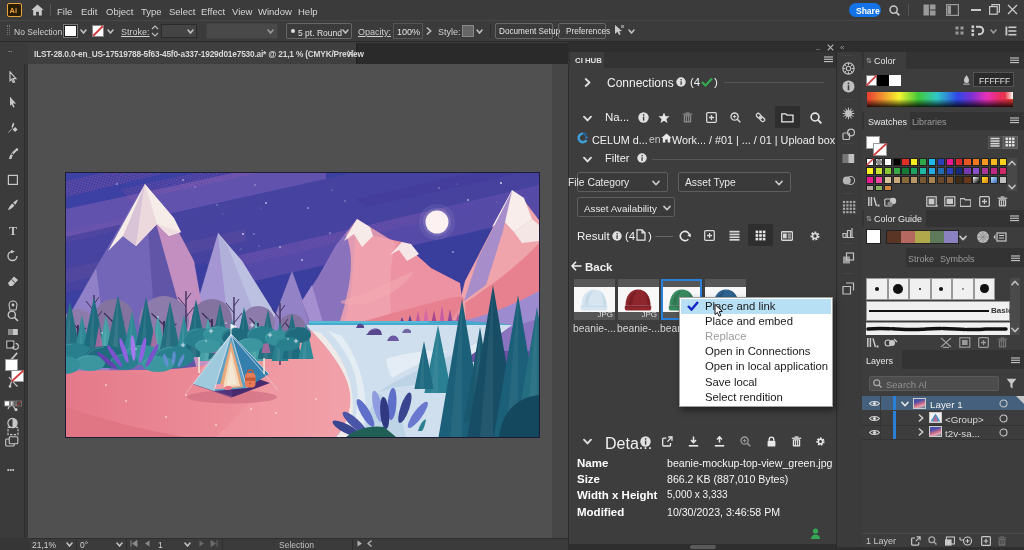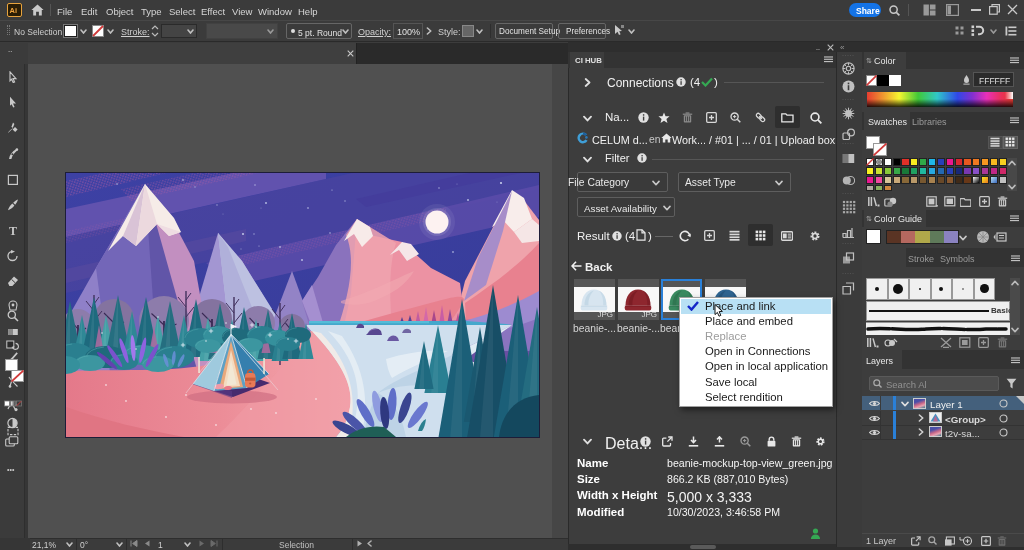--- a/index.html
+++ b/index.html
@@ -114,20 +114,21 @@
     <svg width="12" height="10" viewBox="0 0 12 10" style="position:absolute;left:1005px;top:26px">
       <rect x="0.5" y="0.5" width="1.8" height="9" fill="#c9c9c9"></rect>
       <rect x="3.4" y="0.5" width="8" height="1.6" fill="#c9c9c9"></rect>
       <rect x="3.4" y="4.2" width="8" height="1.6" fill="#c9c9c9"></rect>
       <rect x="3.4" y="7.9" width="8" height="1.6" fill="#c9c9c9"></rect>
     </svg>
     <div style="position:absolute;left:0px;top:43px;width:1024px;height:21px;background:#2a2a2a;"></div>
     <div style="position:absolute;left:0px;top:43px;width:28px;height:21px;background:#3b3b3b;"></div>
     <div style="position:absolute;left:8px;top:46px;font-size:8px;color:#999;font-weight:700;white-space:nowrap;line-height:1;">..</div>
     <div style="position:absolute;left:28px;top:43px;width:329px;height:21px;background:#3f3f3f;border-right:1px solid #222;"></div>
+    <div style="position:absolute;left:34px;top:50px;font-size:8.3px;color:#d8d8d8;font-weight:700;white-space:nowrap;line-height:1;letter-spacing:-0.18px;">ILST-28.0.0-en_US-17519788-5f63-45f0-a337-1929d01e7530.ai* @ 21,1 % (CMYK/Preview</div>
     <svg width="7" height="7" viewBox="0 0 7 7" style="position:absolute;left:347px;top:50px">
       <path d="M0.7,0.7 L6.3,6.3 M6.3,0.7 L0.7,6.3" stroke="#c9c9c9" stroke-width="1.1"></path>
     </svg>
     <div style="position:absolute;left:0px;top:64px;width:25px;height:474px;background:#3b3b3b;border-right:1px solid #2e2e2e;"></div>
     <div style="position:absolute;left:25px;top:64px;width:3px;height:474px;background:#363636;"></div>
     <svg width="12" height="12" viewBox="0 0 12 12" style="position:absolute;left:7px;top:71px">
       <path d="M3,0.8 L9,7.6 L6,7.6 L7.6,11 L6.2,11.6 L4.6,8.2 L3,9.8 Z" fill="none" stroke="#c8c8c8" stroke-width="1.1"></path>
     </svg>
     <svg width="12" height="12" viewBox="0 0 12 12" style="position:absolute;left:7px;top:96px">
       <path d="M3,0.8 L9,7.6 L6,7.6 L7.6,11 L6.2,11.6 L4.6,8.2 L3,9.8 Z" fill="#c8c8c8"></path>
@@ -811,21 +812,21 @@
     </svg>
     <svg width="11" height="11" viewBox="0 0 11 11" style="position:absolute;left:815px;top:436px;width:11px;height:11px">
       <circle cx="5.5" cy="5.5" r="3.1" fill="none" stroke="#e8e8e8" stroke-width="2.1" stroke-dasharray="1.65 1.1"></circle>
       <circle cx="5.5" cy="5.5" r="2.2" fill="none" stroke="#e8e8e8" stroke-width="1.4"></circle>
     </svg>
     <div style="position:absolute;left:577px;top:458px;font-size:11.5px;color:#ffffff;font-weight:700;white-space:nowrap;line-height:1;">Name</div>
     <div style="position:absolute;left:667px;top:458px;font-size:10.6px;color:#f4f4f4;font-weight:400;white-space:nowrap;line-height:1;">beanie-mockup-top-view_green.jpg</div>
     <div style="position:absolute;left:577px;top:474px;font-size:11.5px;color:#ffffff;font-weight:700;white-space:nowrap;line-height:1;">Size</div>
     <div style="position:absolute;left:667px;top:474px;font-size:10.6px;color:#f4f4f4;font-weight:400;white-space:nowrap;line-height:1;">866.2 KB (887,010 Bytes)</div>
     <div style="position:absolute;left:577px;top:490px;font-size:11.5px;color:#ffffff;font-weight:700;white-space:nowrap;line-height:1;">Width x Height</div>
-    <div style="position:absolute;left:667px;top:490px;font-size:14px;color:#f4f4f4;font-weight:400;white-space:nowrap;line-height:1;">5,000 x 3,333</div>
+    <div style="position:absolute;left:667px;top:490px;font-size:10px;color:#f4f4f4;font-weight:400;white-space:nowrap;line-height:1;">5,000 x 3,333</div>
     <div style="position:absolute;left:577px;top:507px;font-size:11.5px;color:#ffffff;font-weight:700;white-space:nowrap;line-height:1;">Modified</div>
     <div style="position:absolute;left:667px;top:507px;font-size:10.6px;color:#f4f4f4;font-weight:400;white-space:nowrap;line-height:1;">10/30/2023, 3:46:58 PM</div>
     <svg width="11" height="11" viewBox="0 0 11 11" style="position:absolute;left:810px;top:528px;width:11px;height:11px">
       <circle cx="5.5" cy="3" r="2.6" fill="#35a853"></circle>
       <path d="M0.9,11 a4.6 4.6 0 0 1 9.2,0 Z" fill="#35a853"></path>
     </svg>
     <div style="position:absolute;left:679px;top:297px;width:154px;height:110px;background:#ffffff;box-shadow:2px 3px 6px rgba(0,0,0,0.5);border:1px solid #a0a0a0;z-index:50;"></div>
     <div style="position:absolute;left:681px;top:298.5px;width:150px;height:15.2px;background:#b8e0f4;z-index:51;"></div>
     <svg width="12" height="10" viewBox="0 0 12 10" style="position:absolute;left:687px;top:301px;z-index:52">
       <path d="M1,5 L4.5,8.6 L11,1" fill="none" stroke="#1426c8" stroke-width="2.4"></path>
@@ -1212,21 +1213,21 @@
     <div style="position:absolute;left:880px;top:410.5px;width:1px;height:14px;background:#333;"></div>
     <div style="position:absolute;left:893px;top:410.5px;width:3px;height:14px;background:#2a80d8;"></div>
     <svg width="8" height="8" viewBox="0 0 8 8" style="position:absolute;left:917px;top:413.5px">
       <path d="M2.4,1 L5.76,4.0 L2.4,7" fill="none" stroke="#d0d0d0" stroke-width="1.6" stroke-linecap="round" stroke-linejoin="round"></path>
     </svg>
     <div style="position:absolute;left:929px;top:412.0px;width:13px;height:11px;background:#f0f0f0;border:1px solid #ccc;"></div>
     <svg width="13" height="11" viewBox="0 0 13 11" style="position:absolute;left:929px;top:412.0px">
       <polygon points="6.5,1.5 1.5,9.5 11.5,9.5" fill="#4a90c0"></polygon>
       <polygon points="6.5,3.5 4,9.5 9,9.5" fill="#b86890"></polygon>
     </svg>
-    <div style="position:absolute;left:945px;top:414.5px;font-size:9.8px;color:#d8d8d8;font-weight:700;white-space:nowrap;line-height:1;">&lt;Group&gt;</div>
+    <div style="position:absolute;left:945px;top:414.5px;font-size:9.8px;color:#d8d8d8;font-weight:400;white-space:nowrap;line-height:1;">&lt;Group&gt;</div>
     <svg width="9" height="9" viewBox="0 0 9 9" style="position:absolute;left:999px;top:413.5px">
       <circle cx="4.5" cy="4.5" r="3.5" fill="none" stroke="#c8c8c8" stroke-width="1.1"></circle>
     </svg>
     <div style="position:absolute;left:862px;top:424.5px;width:162px;height:0.5px;background:#333;"></div>
     <svg width="11" height="11" viewBox="0 0 11 11" style="position:absolute;left:869px;top:427.5px;width:11px;height:11px">
       <path d="M0.5,4.5 C2.2,1.8 8.8,1.8 10.5,4.5 C8.8,7.2 2.2,7.2 0.5,4.5 Z" fill="none" stroke="#d8d8d8" stroke-width="1.1"></path>
       <circle cx="5.5" cy="4.5" r="1.6" fill="#d8d8d8"></circle>
     </svg>
     <div style="position:absolute;left:880px;top:424.5px;width:1px;height:14px;background:#333;"></div>
     <div style="position:absolute;left:893px;top:424.5px;width:3px;height:14px;background:#2a80d8;"></div>

